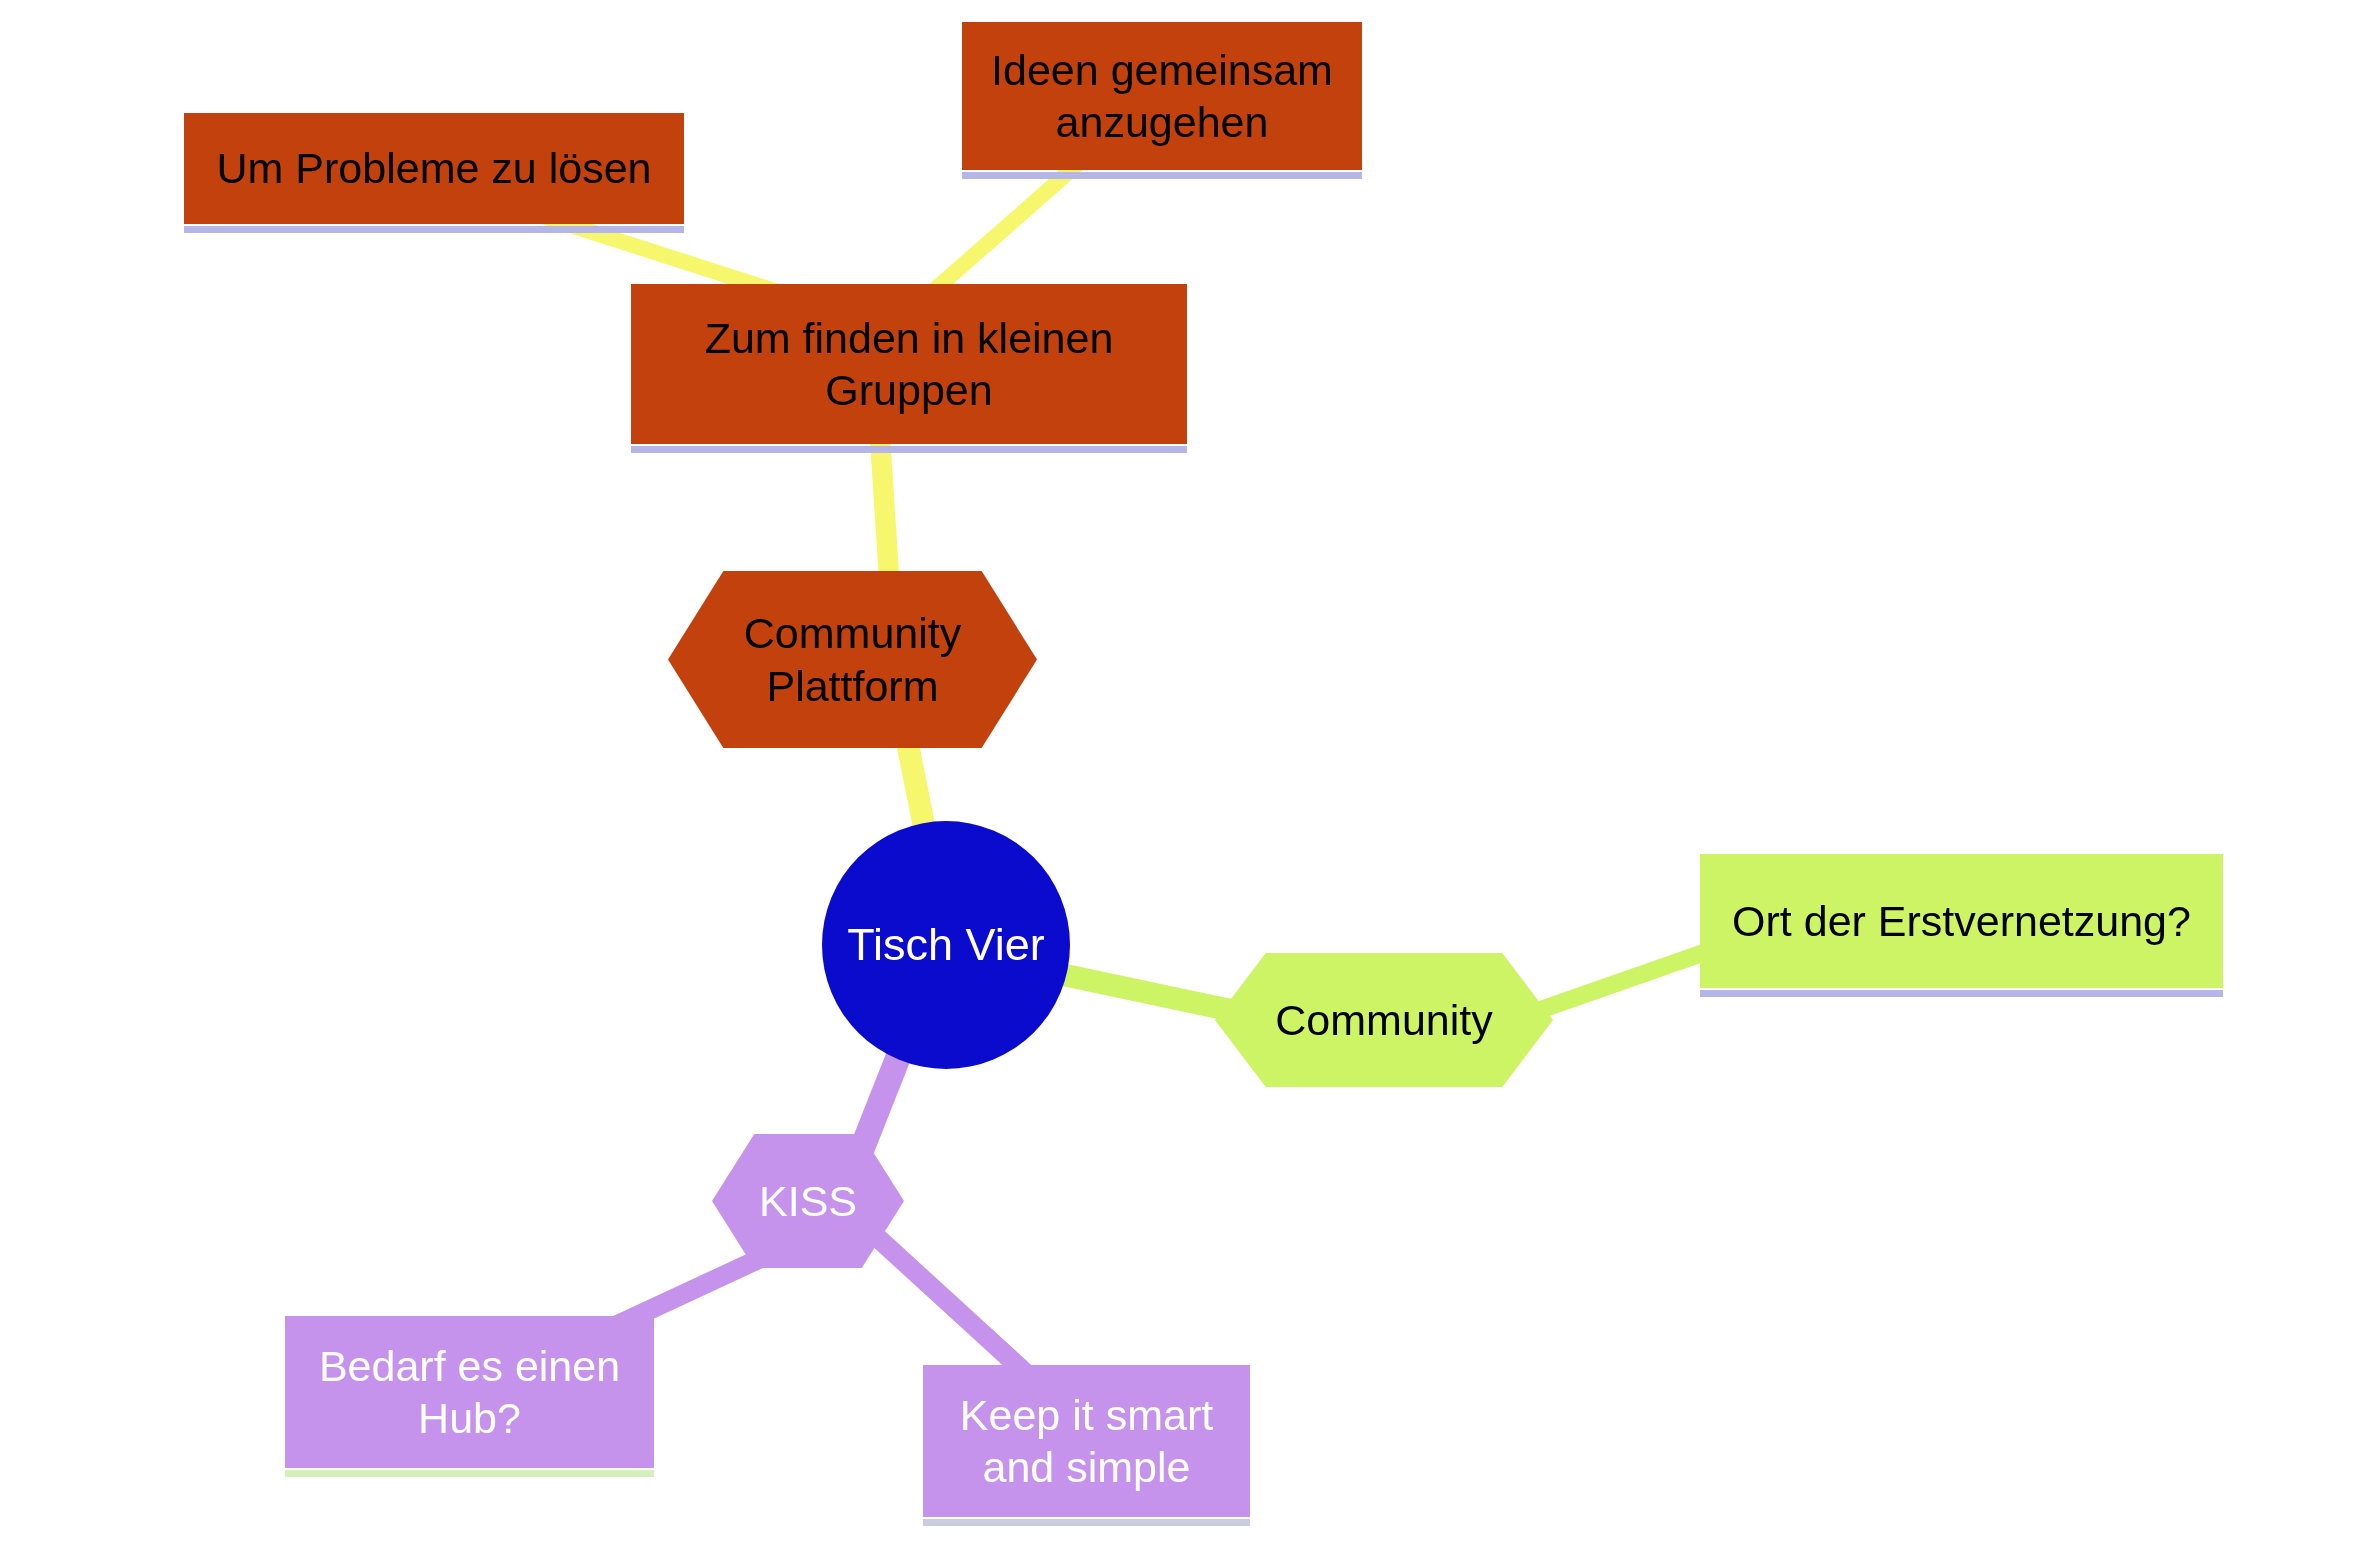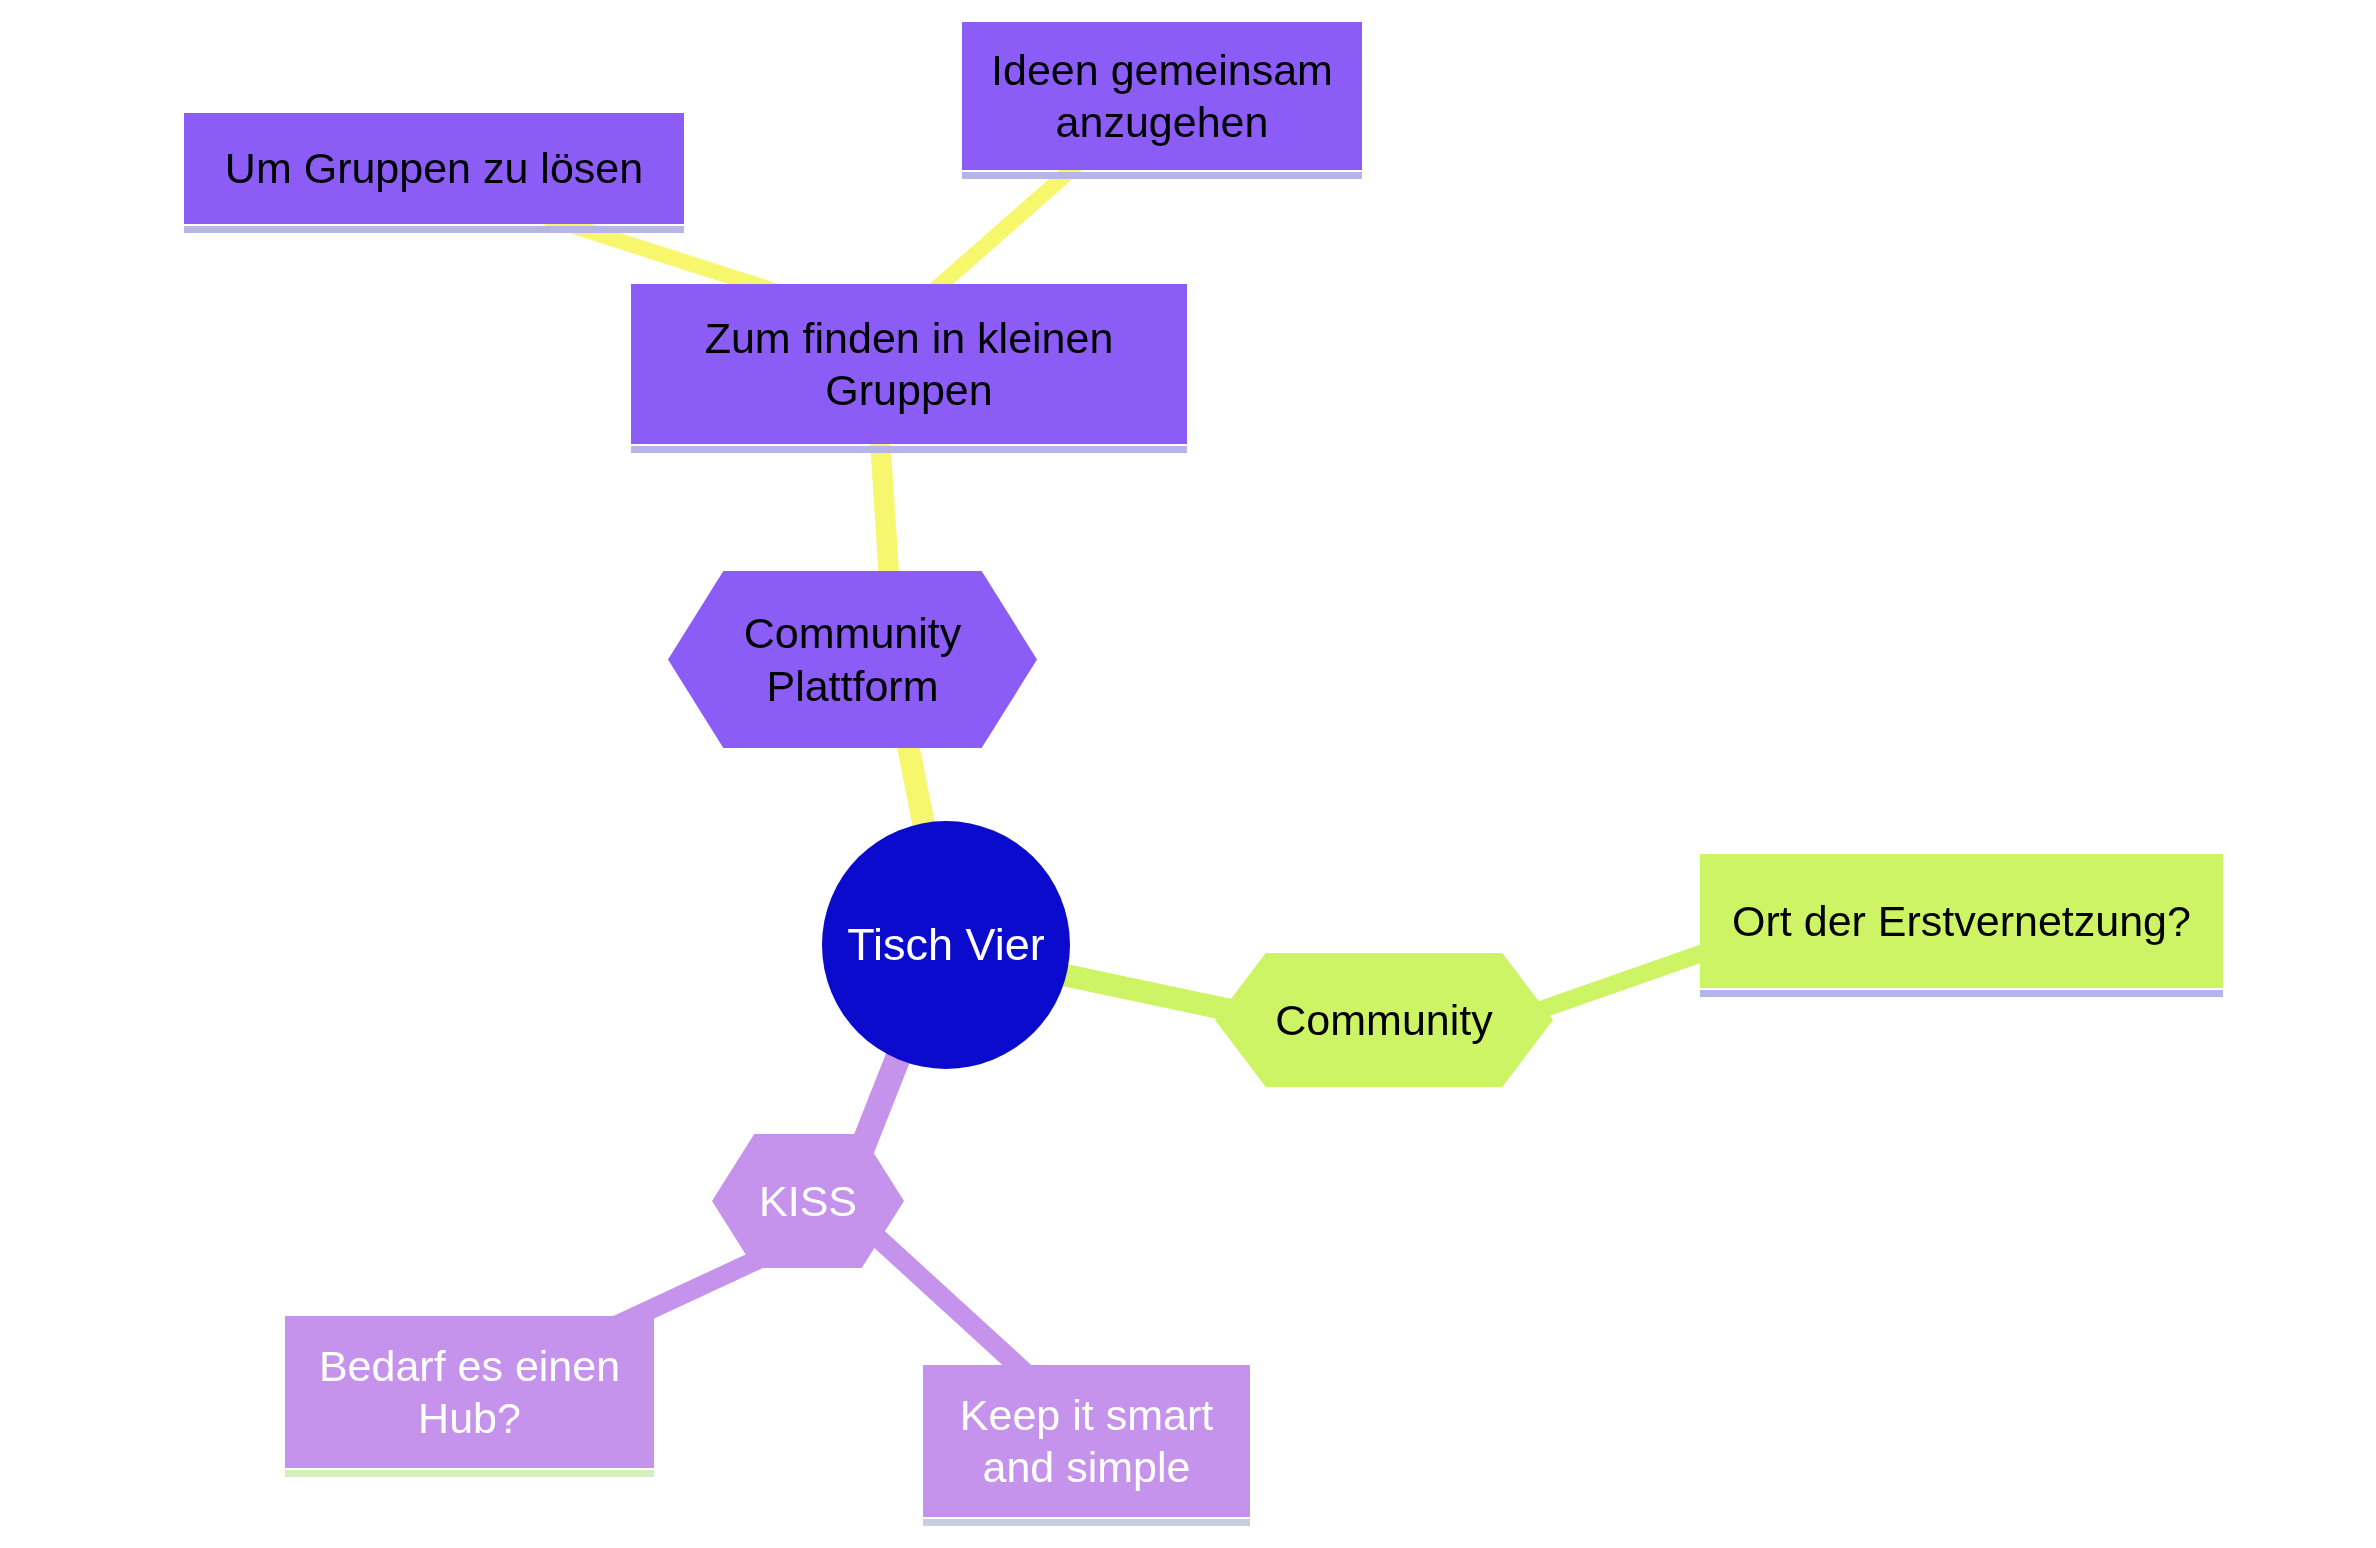--- a/index.html
+++ b/index.html
@@ -23,21 +23,21 @@
     justify-content: center;
     text-align: center;
     box-sizing: border-box;
     font-size: 43px;
     line-height: 1.22;
     color: #000000;
     padding: 5.9px 13.7px;
   }
   .label { white-space: pre-line; }
   
-  .fill-yellow { background: #8b5cf6; }
+  .fill-yellow { background: #c2410c; }
   .fill-green  { background: #CCF464; }
   .fill-purple { background: #C693EC; color: #ffffff; }
   
   .ul::after {
     content: "";
     position: absolute;
     left: 0; right: 0;
     bottom: -8.8px;
     height: 6.8px;
   }
@@ -81,21 +81,21 @@
     <line x1="855" y1="1255" x2="612" y2="1368" stroke="#C693EC" stroke-width="20"></line>
     <line x1="890" y1="1260" x2="1065" y2="1420" stroke="#C693EC" stroke-width="20"></line>
   </svg>
 
   <div class="node fill-yellow ul ul-lavender node-ideen">
     <span class="label">Ideen gemeinsam
 anzugehen</span>
   </div>
 
   <div class="node fill-yellow ul ul-lavender node-um">
-    <span class="label">Um Gruppen zu lösen</span>
+    <span class="label">Um Probleme zu lösen</span>
   </div>
 
   <div class="node fill-yellow ul ul-lavender node-zum">
     <span class="label">Zum finden in kleinen
 Gruppen</span>
   </div>
 
   <div class="node fill-yellow hex node-community">
     <span class="label">Community
 Plattform</span>

